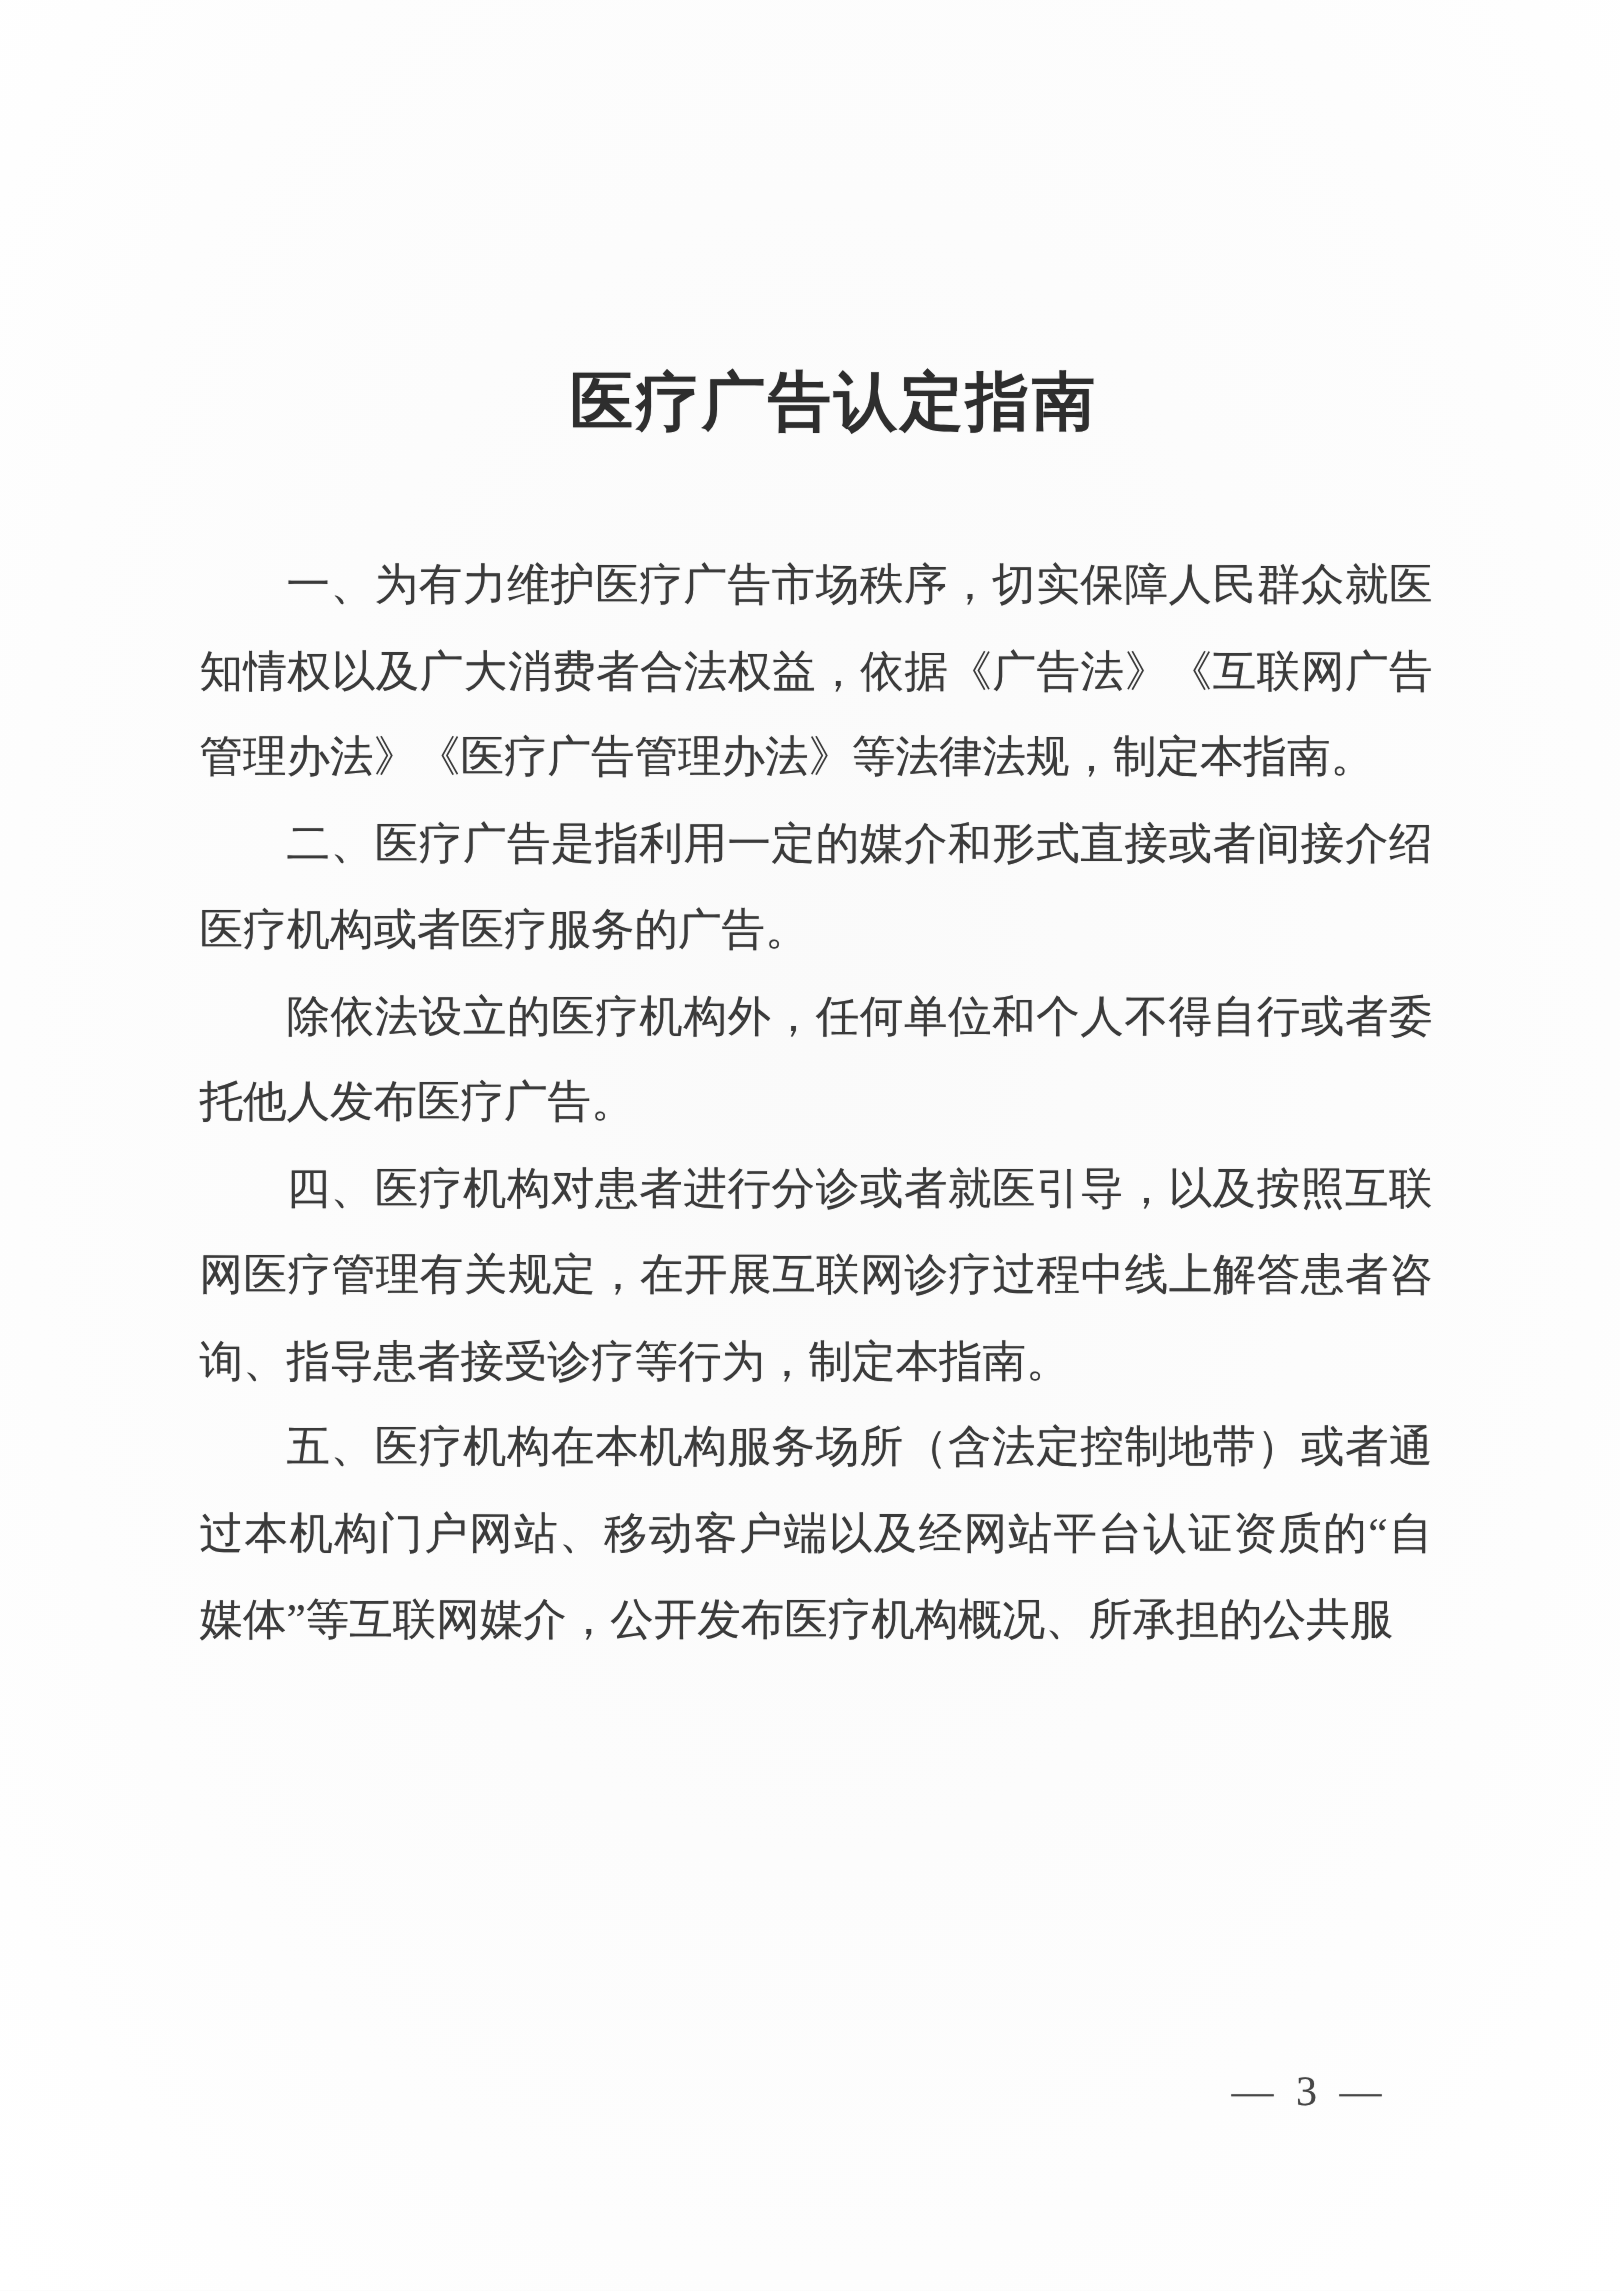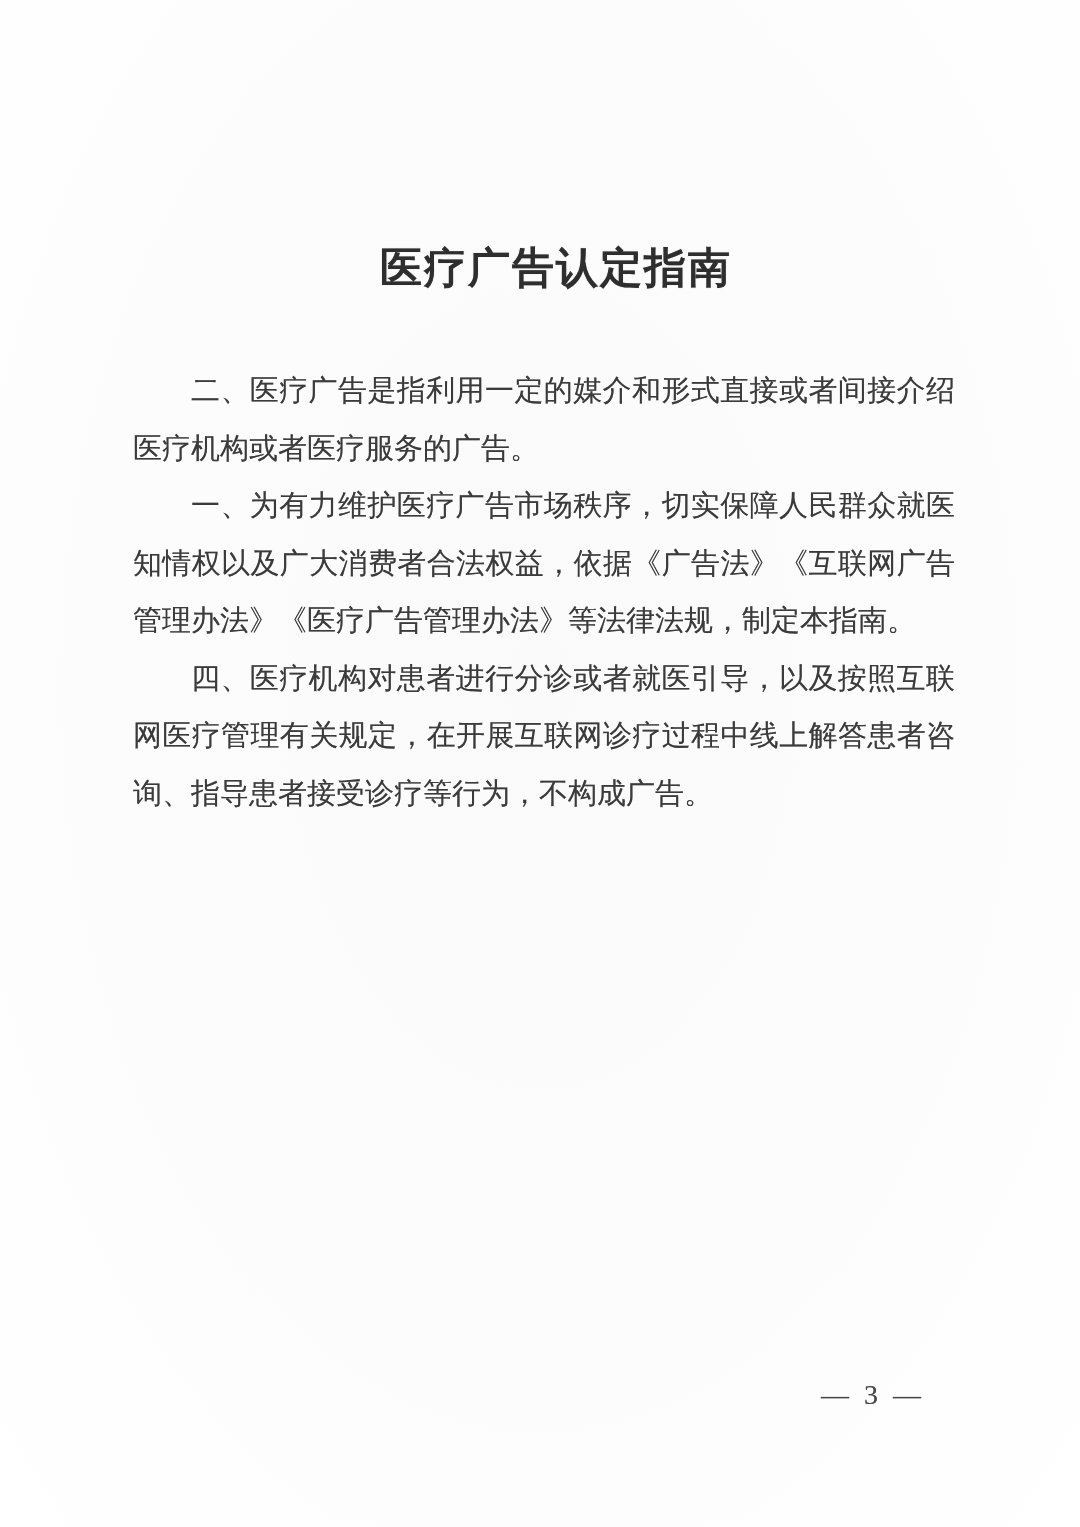--- a/index.html
+++ b/index.html
@@ -62,20 +62,22 @@
   }
 </style>
 </head>
 <body>
 
 <div class="page">
 
   <h1 class="doc-title">医疗广告认定指南</h1>
 
   <div class="doc-body">
+    <p>一、为有力维护医疗广告市场秩序，切实保障人民群众就医知情权以及广大消费者合法权益，依据《广告法》《互联网广告管理办法》《医疗广告管理办法》等法律法规，制定本指南。</p>
     <p>二、医疗广告是指利用一定的媒介和形式直接或者间接介绍医疗机构或者医疗服务的广告。</p>
-    <p>一、为有力维护医疗广告市场秩序，切实保障人民群众就医知情权以及广大消费者合法权益，依据《广告法》《互联网广告管理办法》《医疗广告管理办法》等法律法规，制定本指南。</p>
-    <p>四、医疗机构对患者进行分诊或者就医引导，以及按照互联网医疗管理有关规定，在开展互联网诊疗过程中线上解答患者咨询、指导患者接受诊疗等行为，不构成广告。</p>
+    <p>除依法设立的医疗机构外，任何单位和个人不得自行或者委托他人发布医疗广告。</p>
+    <p>四、医疗机构对患者进行分诊或者就医引导，以及按照互联网医疗管理有关规定，在开展互联网诊疗过程中线上解答患者咨询、指导患者接受诊疗等行为，制定本指南。</p>
+    <p>五、医疗机构在本机构服务场所（含法定控制地带）或者通过本机构门户网站、移动客户端以及经网站平台认证资质的“自媒体”等互联网媒介，公开发布医疗机构概况、所承担的公共服</p>
   </div>
 
   <div class="page-number">— 3 —</div>
 
 </div>
 
 </body></html>

